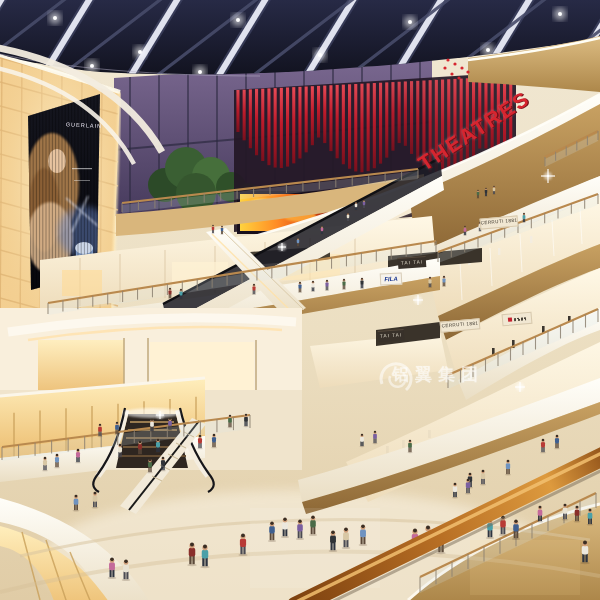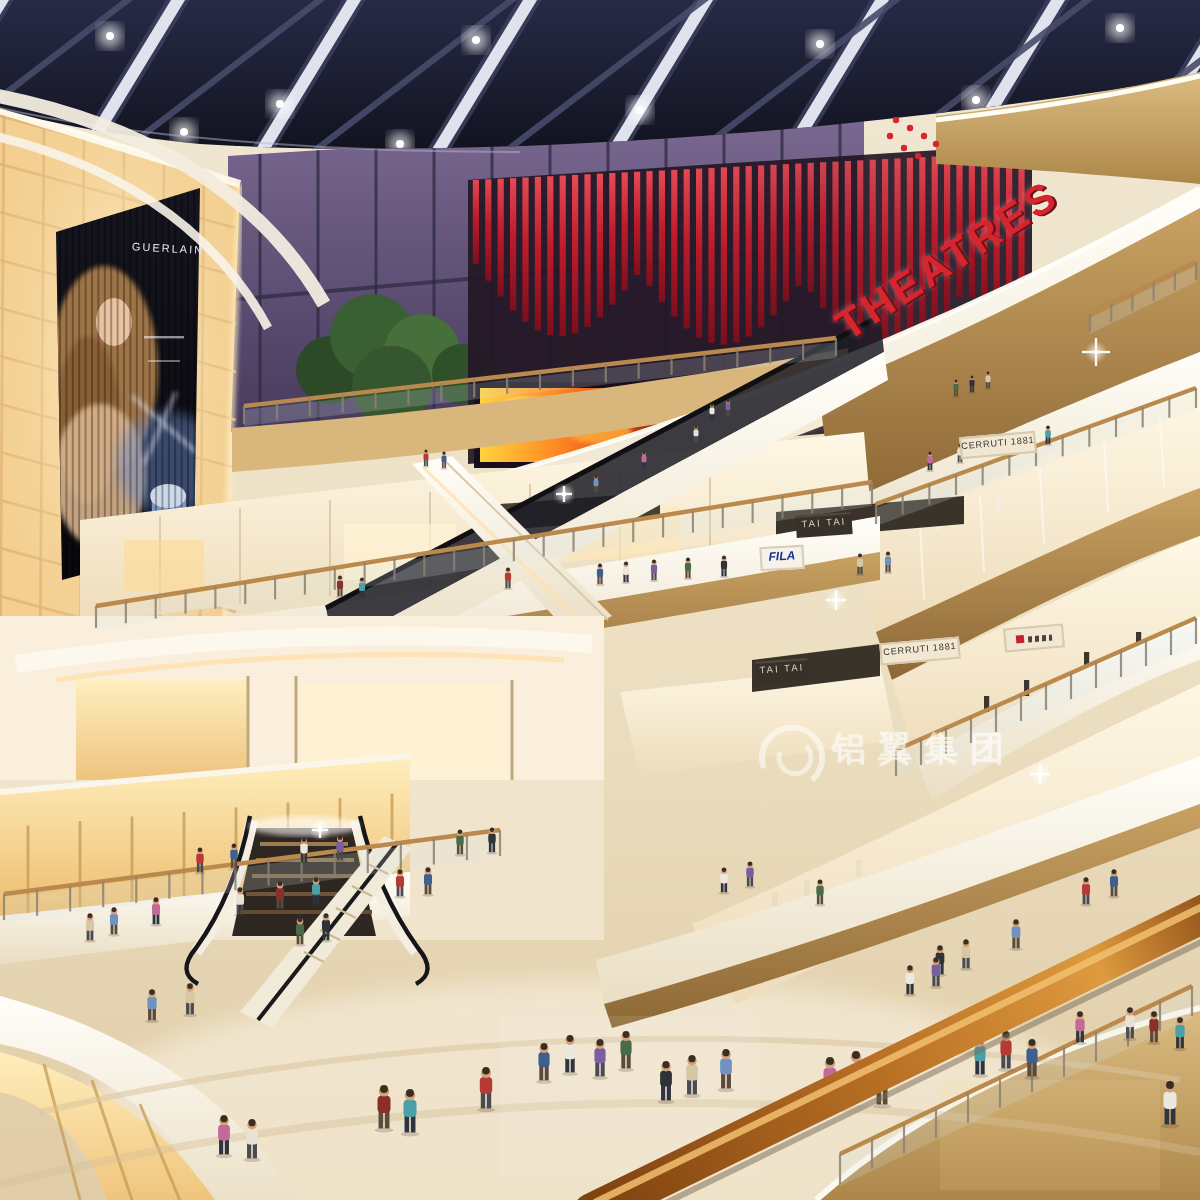--- a/index.html
+++ b/index.html
@@ -1237,15 +1237,15 @@
 <div class="signbox creamsign label" style="left:502px;top:313px;width:28px;height:10px;">
       <span class="redlogo-square"></span>
       <span class="redlogo-bars"></span>
     </div>
 
 <div>
   <svg class="label" style="left:374px;top:352px;" width="44" height="44">
     <path d="M8,32 a15,15 0 1 1 24,6" stroke="rgba(255,255,255,.55)" stroke-width="3" fill="none"></path>
     <path d="M16,24 a8,8 0 1 0 13,-3" stroke="rgba(255,255,255,.5)" stroke-width="2.5" fill="none"></path>
   </svg>
-  <div class="label watermark-text" style="left:416px;top:366px;font-family:Liberation Serif, serif;">铝翼集团</div>
+  <div class="label watermark-text" style="left:392px;top:366px;font-family:Liberation Serif, serif;">铝翼集团</div>
 </div>
 </div>
 
 </body></html>

